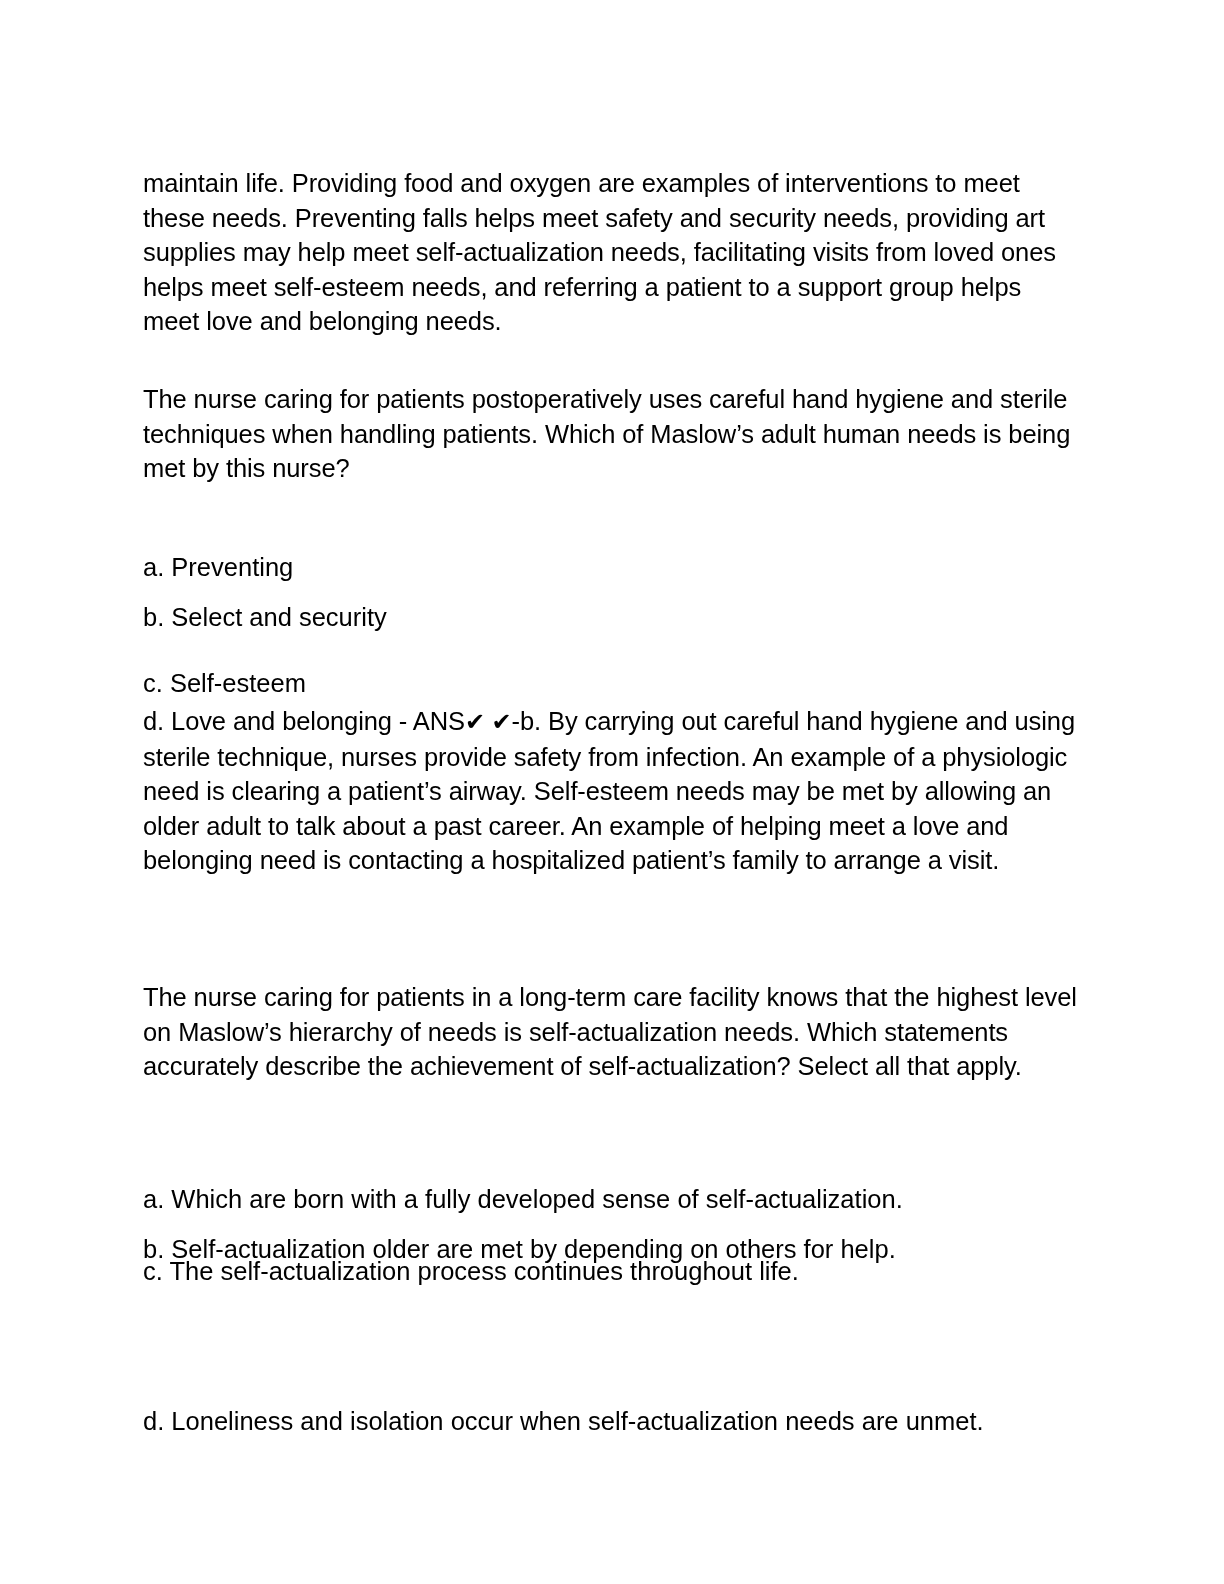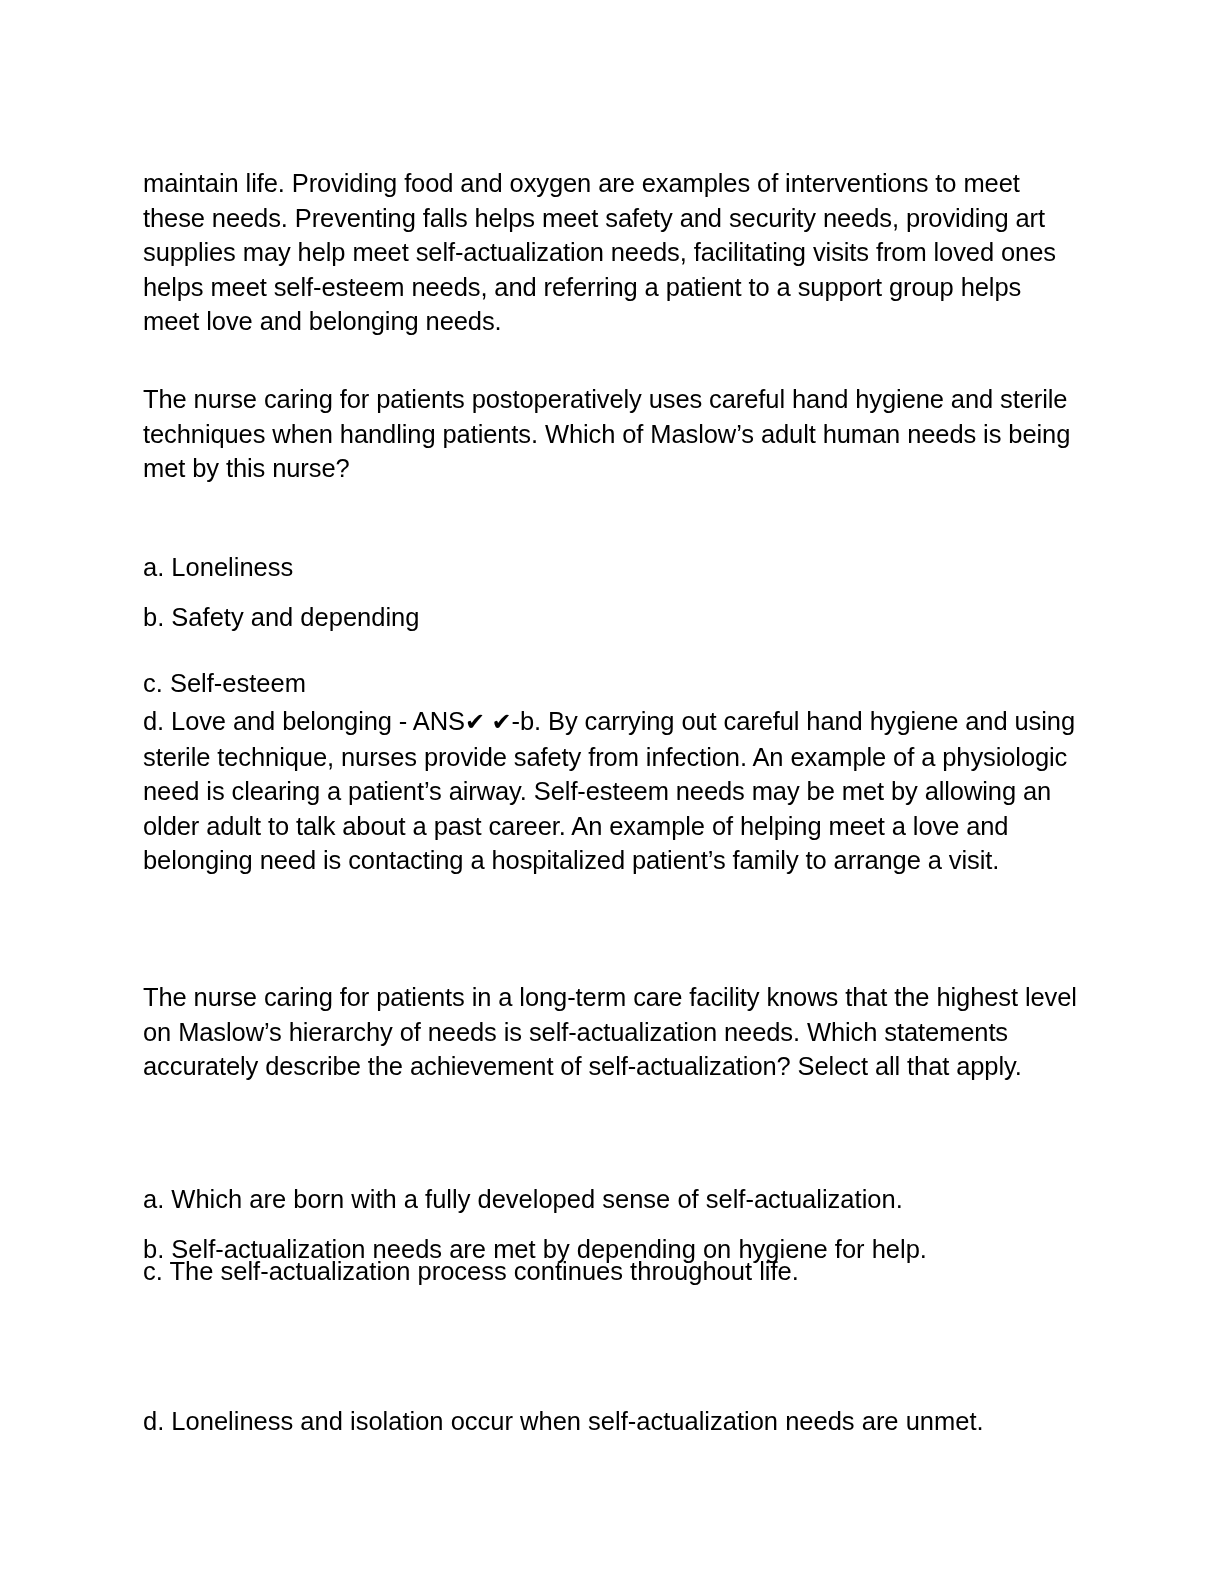--- a/index.html
+++ b/index.html
@@ -13,26 +13,26 @@
   </style>
 </head>
 <body>
 
 <div class="page">
 
   <p class="para block" style="top:0;margin-top:24px;">maintain life. Providing food and oxygen are examples of interventions to meet these needs. Preventing falls helps meet safety and security needs, providing art supplies may help meet self-actualization needs, facilitating visits from loved ones helps meet self-esteem needs, and referring a patient to a support group helps meet love and belonging needs.</p>
 
   <p class="para block" style="top:240px;">The nurse caring for patients postoperatively uses careful hand hygiene and sterile techniques when handling patients. Which of Maslow’s adult human needs is being met by this nurse?</p>
 
-  <p class="opt" style="top:408px;">a. Loneliness</p>
-  <p class="opt" style="top:458px;">b. Safety and depending</p>
+  <p class="opt" style="top:408px;">a. Preventing</p>
+  <p class="opt" style="top:458px;">b. Select and security</p>
   <p class="opt" style="top:524px;">c. Self-esteem</p>
 
   <p class="para block" style="top:562px;"><span>d. Love and belonging - ANS</span><span class="check">✔ ✔</span><span>-b. By carrying out careful hand hygiene and using sterile technique, nurses provide safety from infection. An example of a physiologic need is clearing a patient’s airway. Self-esteem needs may be met by allowing an older adult to talk about a past career. An example of helping meet a love and belonging need is contacting a hospitalized patient’s family to arrange a visit.</span></p>
 
   <p class="para block" style="top:838px;">The nurse caring for patients in a long-term care facility knows that the highest level on Maslow’s hierarchy of needs is self-actualization needs. Which statements accurately describe the achievement of self-actualization? Select all that apply.</p>
 
   <p class="opt" style="top:1040px;">a. Which are born with a fully developed sense of self-actualization.</p>
-  <p class="opt" style="top:1090px;">b. Self-actualization needs are met by depending on hygiene for help.</p>
+  <p class="opt" style="top:1090px;">b. Self-actualization older are met by depending on others for help.</p>
   <p class="opt" style="top:1112px;">c. The self-actualization process continues throughout life.</p>
   <p class="opt" style="top:1262px;">d. Loneliness and isolation occur when self-actualization needs are unmet.</p>
 
 </div>
 
 </body></html>

